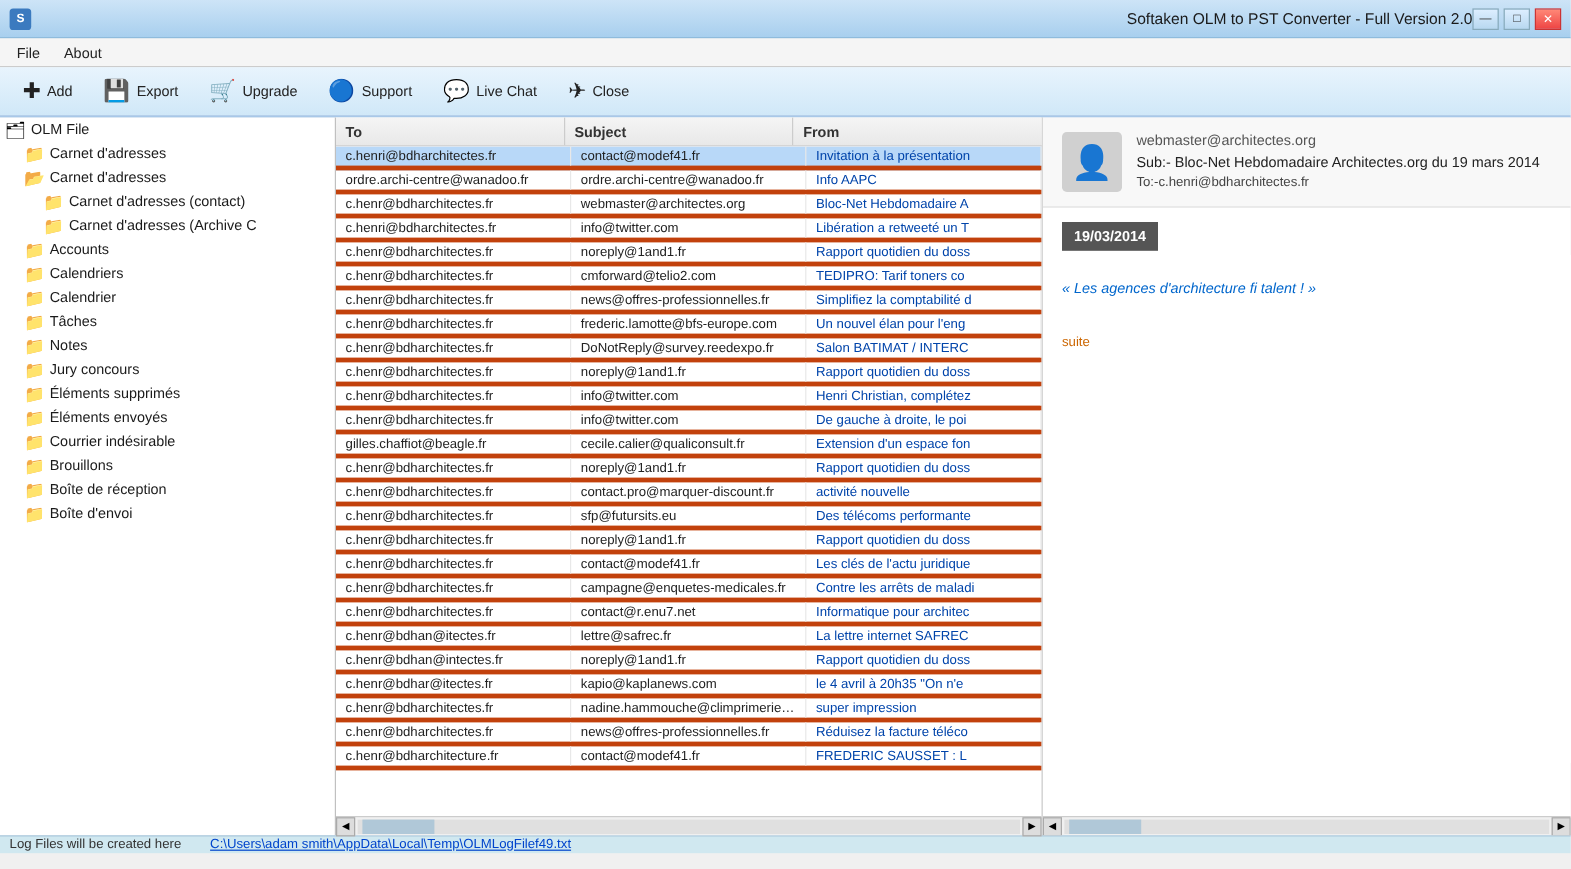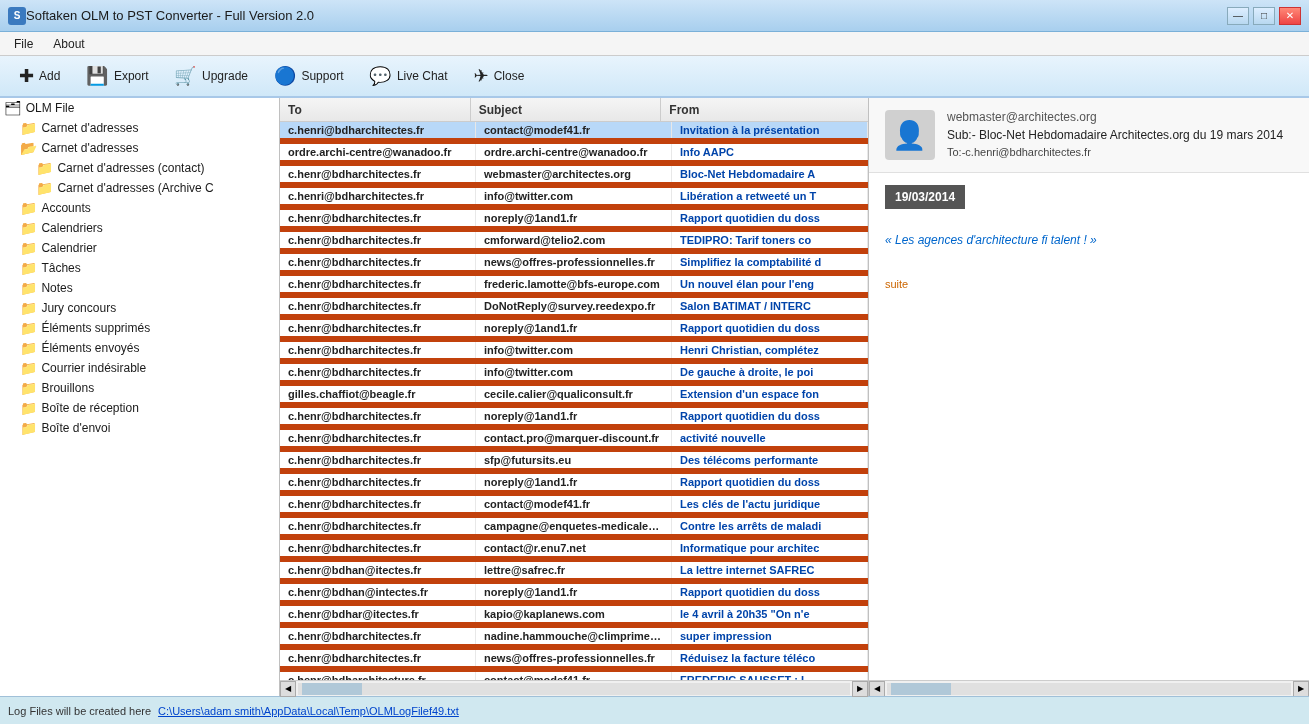--- a/index.html
+++ b/index.html
@@ -9,21 +9,21 @@
     .title-bar {
       background: linear-gradient(to bottom, #cde4f7, #a8cfee);
       height: 32px;
       display: flex;
       align-items: center;
       justify-content: space-between;
       padding: 0 8px;
       border-bottom: 1px solid #7ab0d8;
     }
     .title-bar-left { display: flex; align-items: center; gap: 6px; }
-    .title-bar-title { font-size: 13px; color: #1a1a1a; flex: 1; text-align: left; }
+    .title-bar-title { font-size: 13px; color: #1a1a1a; flex: 1; text-align: right; }
     .title-bar-controls { display: flex; gap: 4px; }
     .title-btn {
       width: 22px; height: 18px; border: 1px solid #8ab; background: linear-gradient(to bottom, #def, #b8d8f0);
       cursor: pointer; font-size: 10px; display: flex; align-items: center; justify-content: center; color: #333;
     }
     .title-btn.close-btn { background: linear-gradient(to bottom, #f87, #e44); color: white; border-color: #c33; }
     .app-icon { width: 18px; height: 18px; background: #3b7abf; border-radius: 3px; display: flex; align-items: center; justify-content: center; color: white; font-size: 10px; font-weight: bold; }
 
     
     .menu-bar {
@@ -93,22 +93,22 @@
     }
     .col-header {
       padding: 4px 8px; font-size: 12px; font-weight: bold; color: #333;
       border-right: 1px solid #ccc; display: flex; align-items: center;
       cursor: pointer;
     }
     .col-header:last-child { border-right: none; }
     .email-list { flex: 1; overflow-y: auto; }
     .email-row {
       display: grid; grid-template-columns: 1fr 1fr 1fr;
-      border-bottom: 6px solid #c2410c;
-      cursor: pointer; min-height: 20px; font-weight: bold;
+      border-bottom: 4px solid #c2410c;
+      cursor: pointer; min-height: 20px;
     }
     .email-row.selected { background: #b8d8f8; }
     .email-cell {
       padding: 2px 8px; font-size: 11px; color: #222;
       white-space: nowrap; overflow: hidden; text-overflow: ellipsis;
       border-right: 1px solid #e8e8e8;
     }
     .email-cell.subject { color: #0044aa; }
 
     
@@ -143,27 +143,27 @@
       padding: 3px 10px; font-size: 12px; font-weight: bold;
       margin-bottom: 10px;
     }
     .preview-content-text { font-size: 12px; color: #222; line-height: 1.6; margin-top: 12px; }
     .preview-content-text .quote { color: #0066cc; font-style: italic; margin-bottom: 6px; }
     .preview-content-text .body-text { color: #333; }
     .suite-link { color: #cc6600; font-size: 11px; cursor: pointer; }
 
     
     .status-bar {
-      height: 28px;
+      height: 15px;
       background: #d0e8f0;
       border-top: 1px solid #a0c0d8;
       display: flex;
       align-items: center;
       padding: 0 8px;
-      gap: 7px;
+      gap: 24px;
     }
     .status-left { font-size: 11px; color: #333; }
     .status-link { font-size: 11px; color: #0044cc; text-decoration: underline; cursor: pointer; }
 
     
     ::-webkit-scrollbar { width: 12px; height: 12px; }
     ::-webkit-scrollbar-track { background: #f0f0f0; }
     ::-webkit-scrollbar-thumb { background: #a0b8c8; border-radius: 2px; }
 
     .h-scroll-bar {

